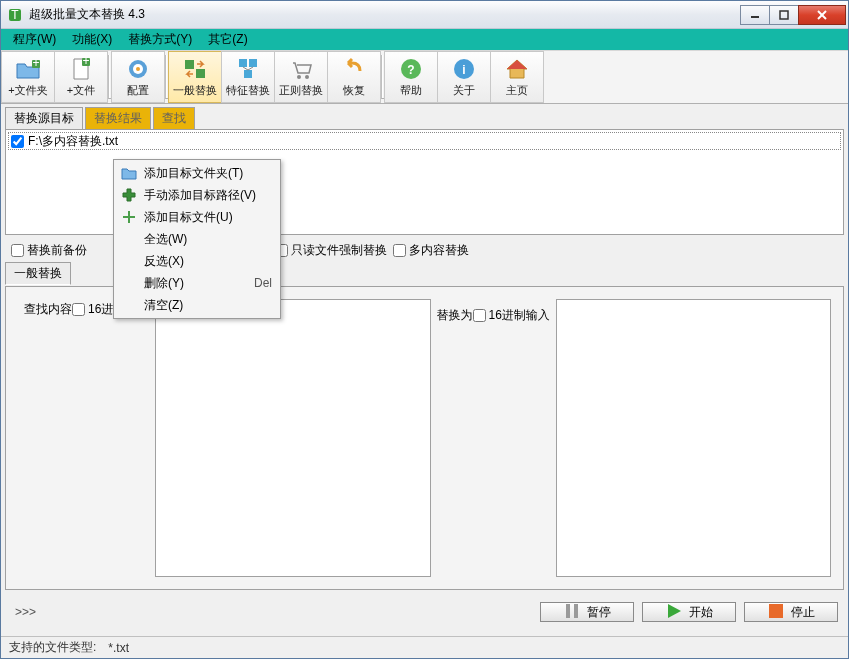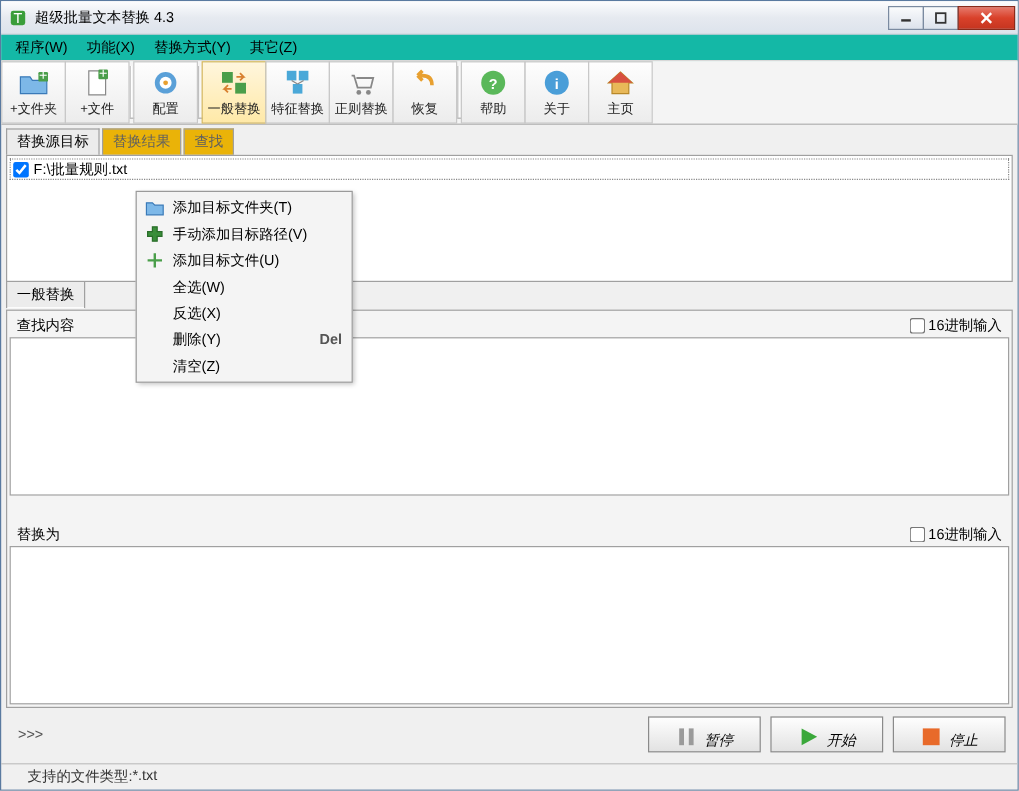--- a/index.html
+++ b/index.html
@@ -31,26 +31,26 @@
 .file-row input { margin-right: 4px; }
 .options-row { display:flex; align-items:center; gap: 6px; padding: 4px 6px; height: 26px; }
 .chk { display:flex; align-items:center; gap:3px; }
 .chk input { width:13px; height:13px; }
 .inner-tabs { display:flex; align-items:flex-end; height:20px; margin-bottom:-1px; }
 .section-label-row { display:flex; align-items:center; padding: 2px 6px; height:20px; }
 .section-label-row .lbl { flex:1; }
 .textarea-box { flex:1; border:1px solid #a0a0a0; background:#fff; min-height: 100px; }
 .bottom-bar { display:flex; align-items:center; padding: 0 6px; height: 40px; gap: 8px; }
 .prompt-box { flex:1; padding: 2px 4px; color: #555; }
-.big-btn { width: 94px; height: 30px; border: 1px solid #8a8a8a; background: linear-gradient(to bottom,#fefefe,#e2e2e2); display:flex; align-items:flex-end; justify-content:center; gap:6px;font-style:italic; }
-.status-bar { height: 22px; padding: 2px 22px; border-top: 1px solid #c0c0c0; display:flex; align-items:flex-start; color:#333; }
-.context-menu { position: absolute; left: 113px; top: 159px; width: 181px; background: #f4f4f4; border: 1px solid #9a9a9a; box-shadow: 2px 2px 4px rgba(0,0,0,0.25); z-index: 100; padding: 2px; }
+.big-btn { width: 94px; height: 20px; border: 1px solid #8a8a8a; background: linear-gradient(to bottom,#fefefe,#e2e2e2); display:flex; align-items:center; justify-content:center; gap:6px; }
+.status-bar { height: 22px; padding: 2px 8px; border-top: 1px solid #c0c0c0; display:flex; align-items:center; color:#333;gap:12px; }
+.context-menu { position: absolute; left: 113px; top: 159px; width: 168px; background: #f4f4f4; border: 1px solid #9a9a9a; box-shadow: 2px 2px 4px rgba(0,0,0,0.25); z-index: 100; padding: 2px; }
 .cm-item { height: 22px; display:flex; align-items:center; padding: 0 6px 0 28px; position:relative; }
 .cm-item .cm-icon { position:absolute; left:4px; width:18px; height:18px; display:flex; align-items:center; justify-content:center; }
-.cm-item .shortcut { margin-left:auto; color:#555;font-weight:bold; }
+.cm-item .shortcut { margin-left:auto; color:#555; }
 </style>
 </head>
 <body>
 
 <div class="window">
   <div class="titlebar">
     <span class="app-icon">
       <svg width="16" height="16">
           <rect x="2" y="2" width="12" height="12" fill="#3a9e3a" rx="2"></rect>
           <text x="8" y="12" text-anchor="middle" fill="#fff" font-size="10">T</text>
@@ -191,39 +191,54 @@
   <div class="content">
     <div class="tabs">
       <div class="tab">替换源目标</div>
       <div class="tab inactive">替换结果</div>
       <div class="tab inactive">查找</div>
     </div>
     <div class="file-panel">
       <div class="file-list">
         <div class="file-row">
           <input type="checkbox" checked="" style="">
-          <span>F:\批量规则.txt</span>
+          <span>F:\多内容替换.txt</span>
         </div>
       </div>
     </div>
 
+    <div class="options-row">
+      <label class="chk">
+          <input type="checkbox" style="">
+          <span>替换前备份</span>
+        </label>
+      <span style="width:176px"></span>
+      <label class="chk">
+          <input type="checkbox" style="">
+          <span>只读文件强制替换</span>
+        </label>
+      <label class="chk">
+          <input type="checkbox" style="">
+          <span>多内容替换</span>
+        </label>
+    </div>
 
     <div class="inner-tabs">
       <div class="tab">一般替换</div>
     </div>
-    <div style="border:1px solid #a0a0a0; flex:1; display:flex; flex-direction:column; padding:2px; background:#f4f4f4;">
+    <div style="border:1px solid #a0a0a0; flex:1; display:flex; padding:12px; background:#f4f4f4;">
       <div class="section-label-row">
         <span class="lbl">查找内容</span>
         <label class="chk">
             <input type="checkbox" style="">
             <span>16进制输入</span>
           </label>
       </div>
       <div class="textarea-box"></div>
-      <div class="section-label-row" style="margin-top:22px">
+      <div class="section-label-row" style="margin-top:6px">
         <span class="lbl">替换为</span>
         <label class="chk">
             <input type="checkbox" style="">
             <span>16进制输入</span>
           </label>
       </div>
       <div class="textarea-box"></div>
     </div>
 
     <div class="bottom-bar">

